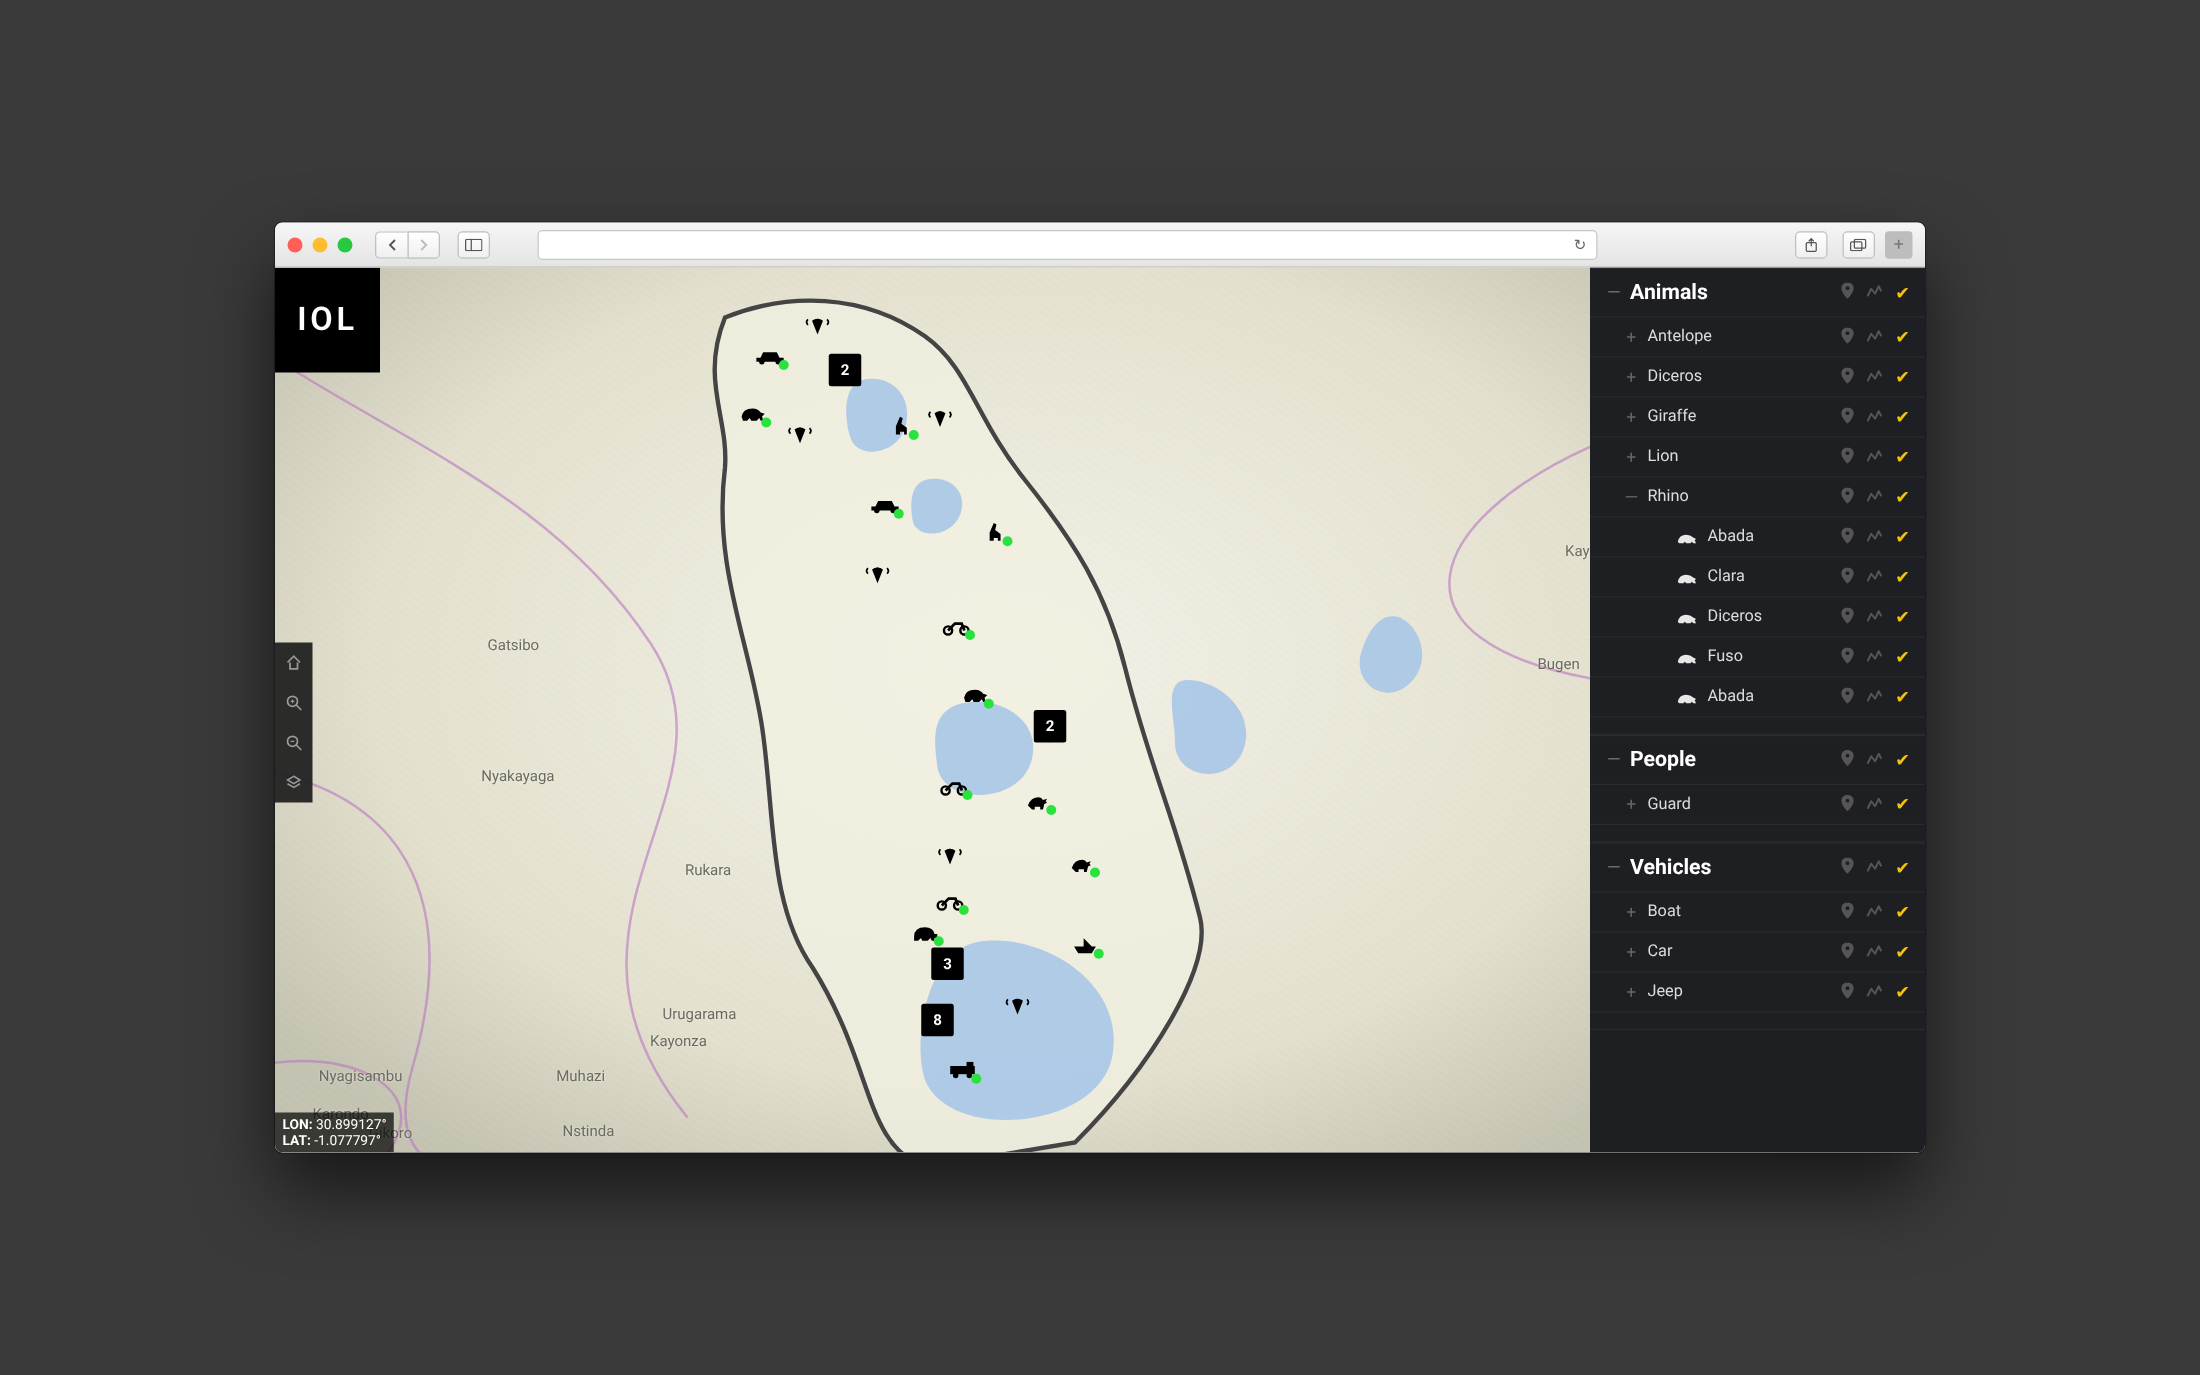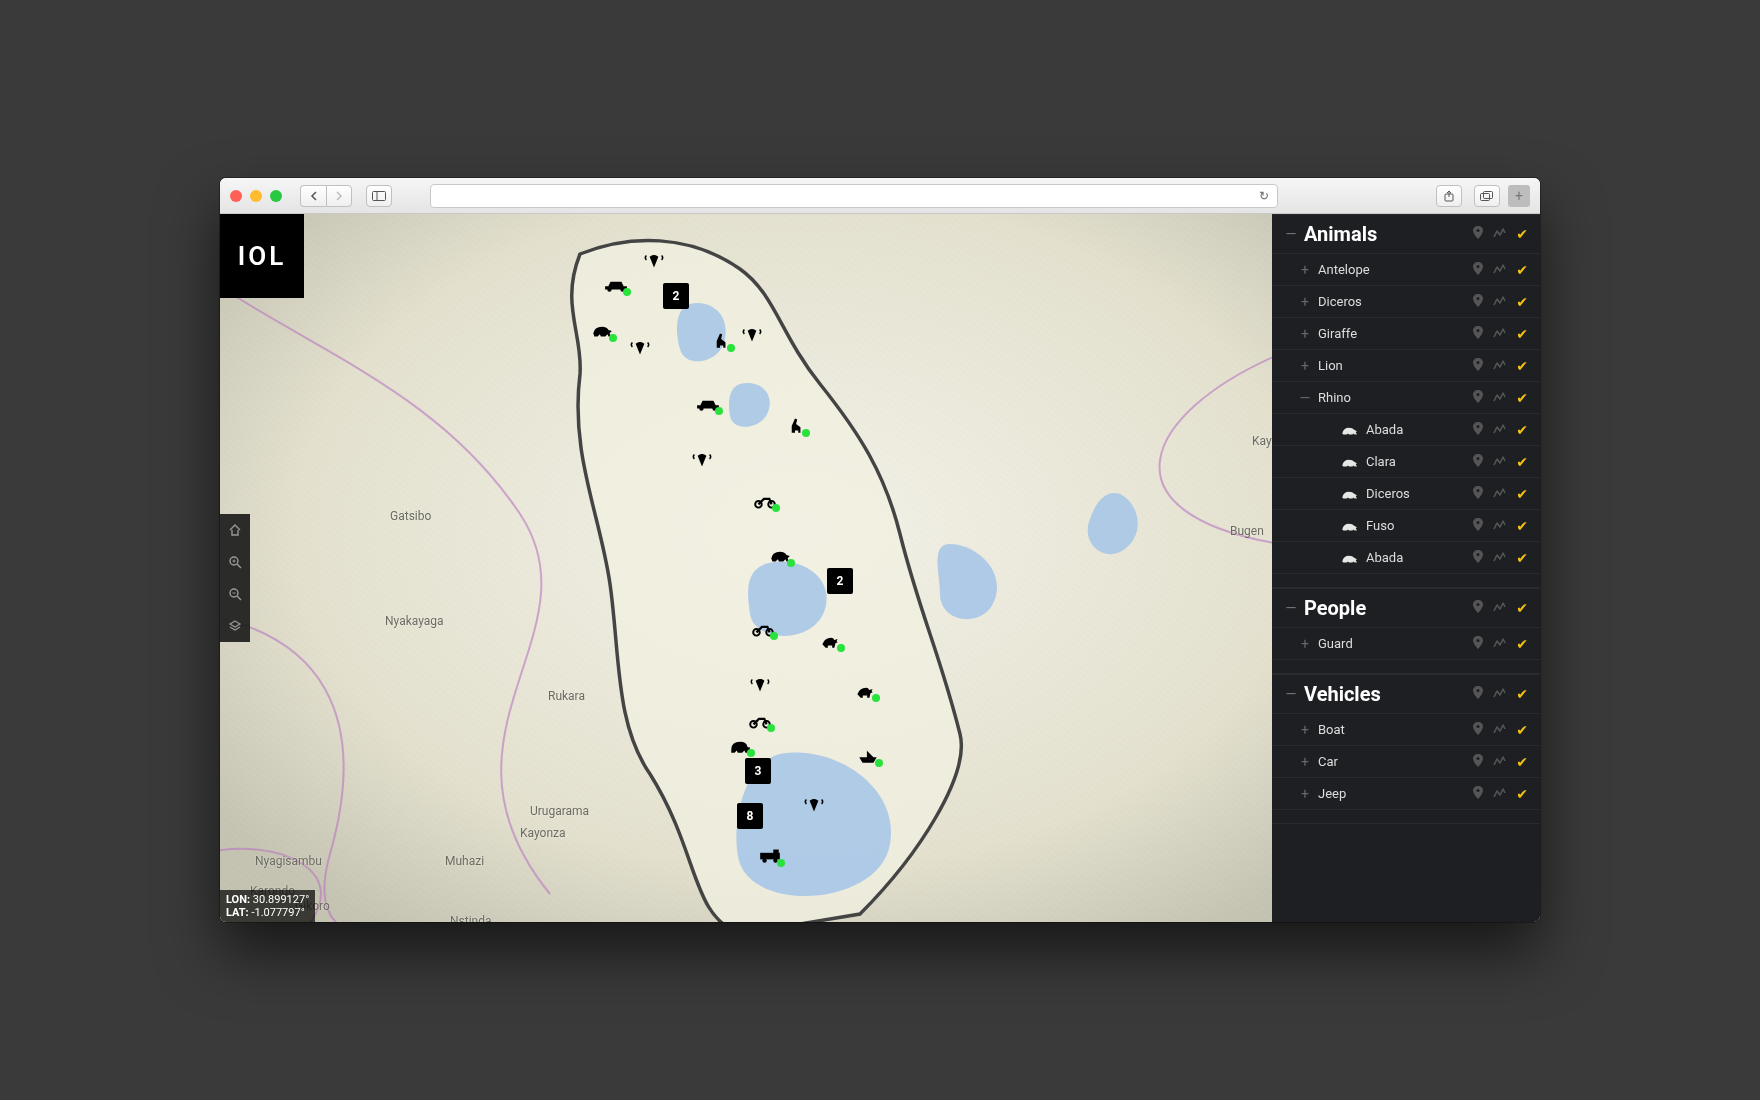--- a/index.html
+++ b/index.html
@@ -153,21 +153,21 @@
   .row{
     display:flex; align-items:center;
     height:32px;
     border-bottom:1px solid #2a2b2f;
     padding-left:10px;
   }
   .row.header{
     height:40px;
     border-top:1px solid #2a2b2f;
   }
-  .row.header .label{ font-weight:700; color:#fff; font-size:20px;}
+  .row.header .label{ font-weight:700; color:#fff; font-size:17px;}
   .row .toggle{
     width:18px; color:#777; font-size:14px; text-align:center;
   }
   .row .label{ flex:1; padding-left:4px; color:#ddd; }
   .row .acts{ display:flex; gap:10px; padding-right:12px; align-items:center;}
   .row .acts span{ font-size:12px; color:#666; }
   .row .acts .check{ color:#f4c20d; font-size:14px;}
   .row.child{ padding-left:24px; }
   .row.child .toggle{ color:#666; }
   .row.grandchild{ padding-left:46px; }
@@ -242,21 +242,21 @@
       </svg>
 
       <div id="towns">
           <div class="town-label" style="left: 170px; top: 295px;">Gatsibo</div>
           <div class="town-label" style="left: 165px; top: 400px;">Nyakayaga</div>
           <div class="town-label" style="left: 328px; top: 475px;">Rukara</div>
           <div class="town-label" style="left: 310px; top: 590px;">Urugarama</div>
           <div class="town-label" style="left: 225px; top: 640px;">Muhazi</div>
           <div class="town-label" style="left: 35px; top: 640px;">Nyagisambu</div>
           <div class="town-label" style="left: 300px; top: 612px;">Kayonza</div>
-          <div class="town-label" style="left: 230px; top: 700px;">Nstinda</div>
+          <div class="town-label" style="left: 230px; top: 684px;">Nstinda</div>
           <div class="town-label" style="left: 30px; top: 670px;">Karondo</div>
           <div class="town-label" style="left: 75px; top: 685px;">Gikoro</div>
           <div class="town-label" style="left: 1032px; top: 220px;">Kay</div>
           <div class="town-label" style="left: 1010px; top: 310px;">Bugen</div>
         </div>
 
       <div id="markers">
           <div class="marker" style="left: 396px; top: 79px;">
             <svg class="icon" width="24" height="18" viewBox="0 0 22 16">
               <use href="#ic-jeep"></use>

